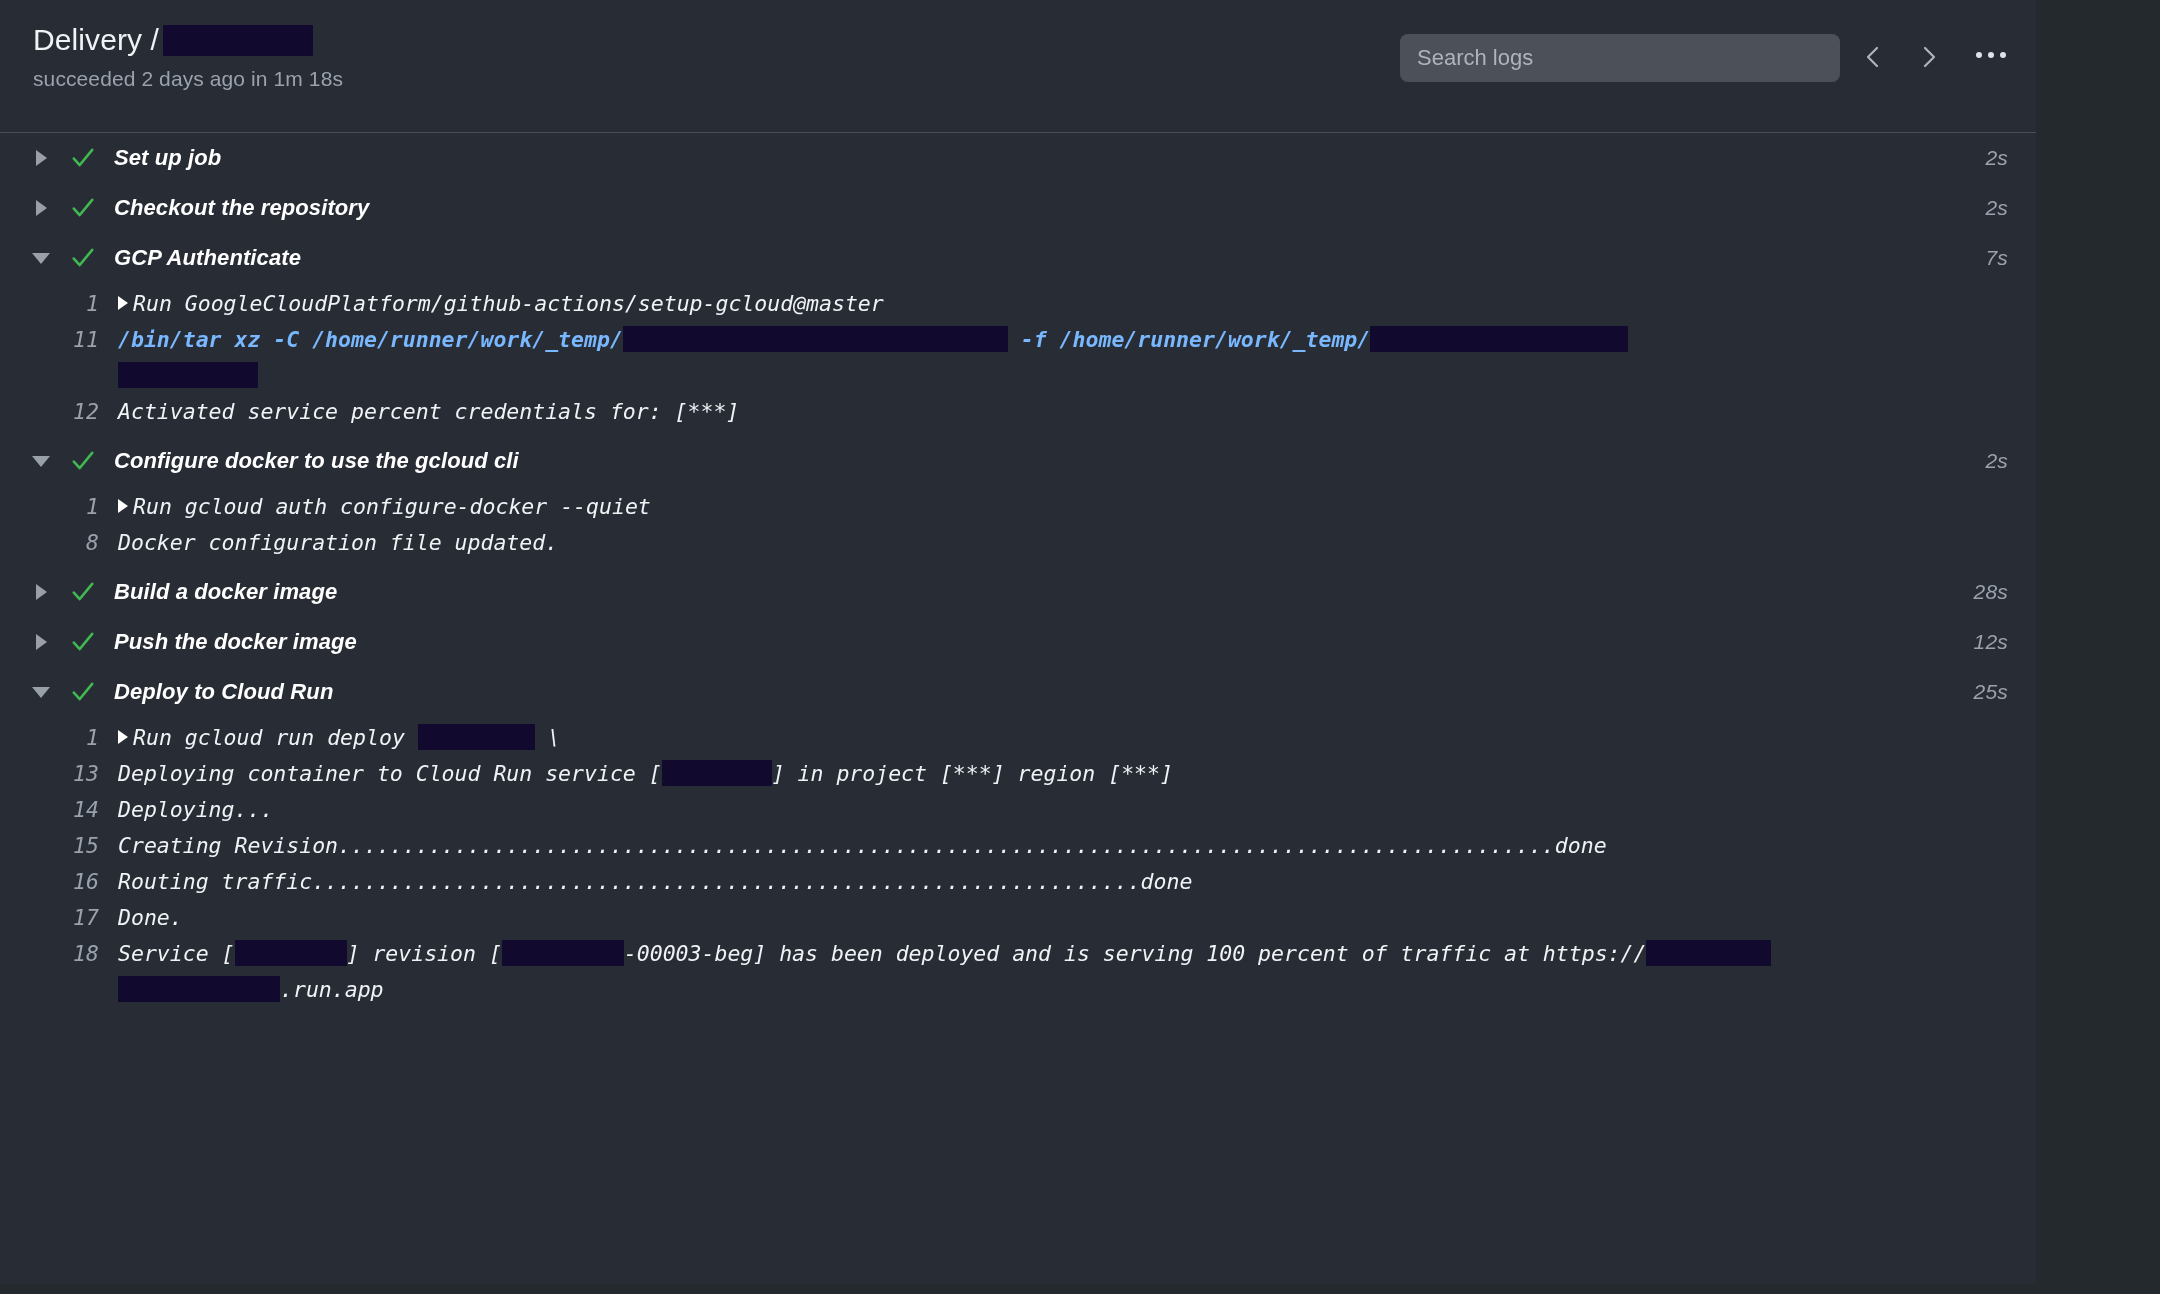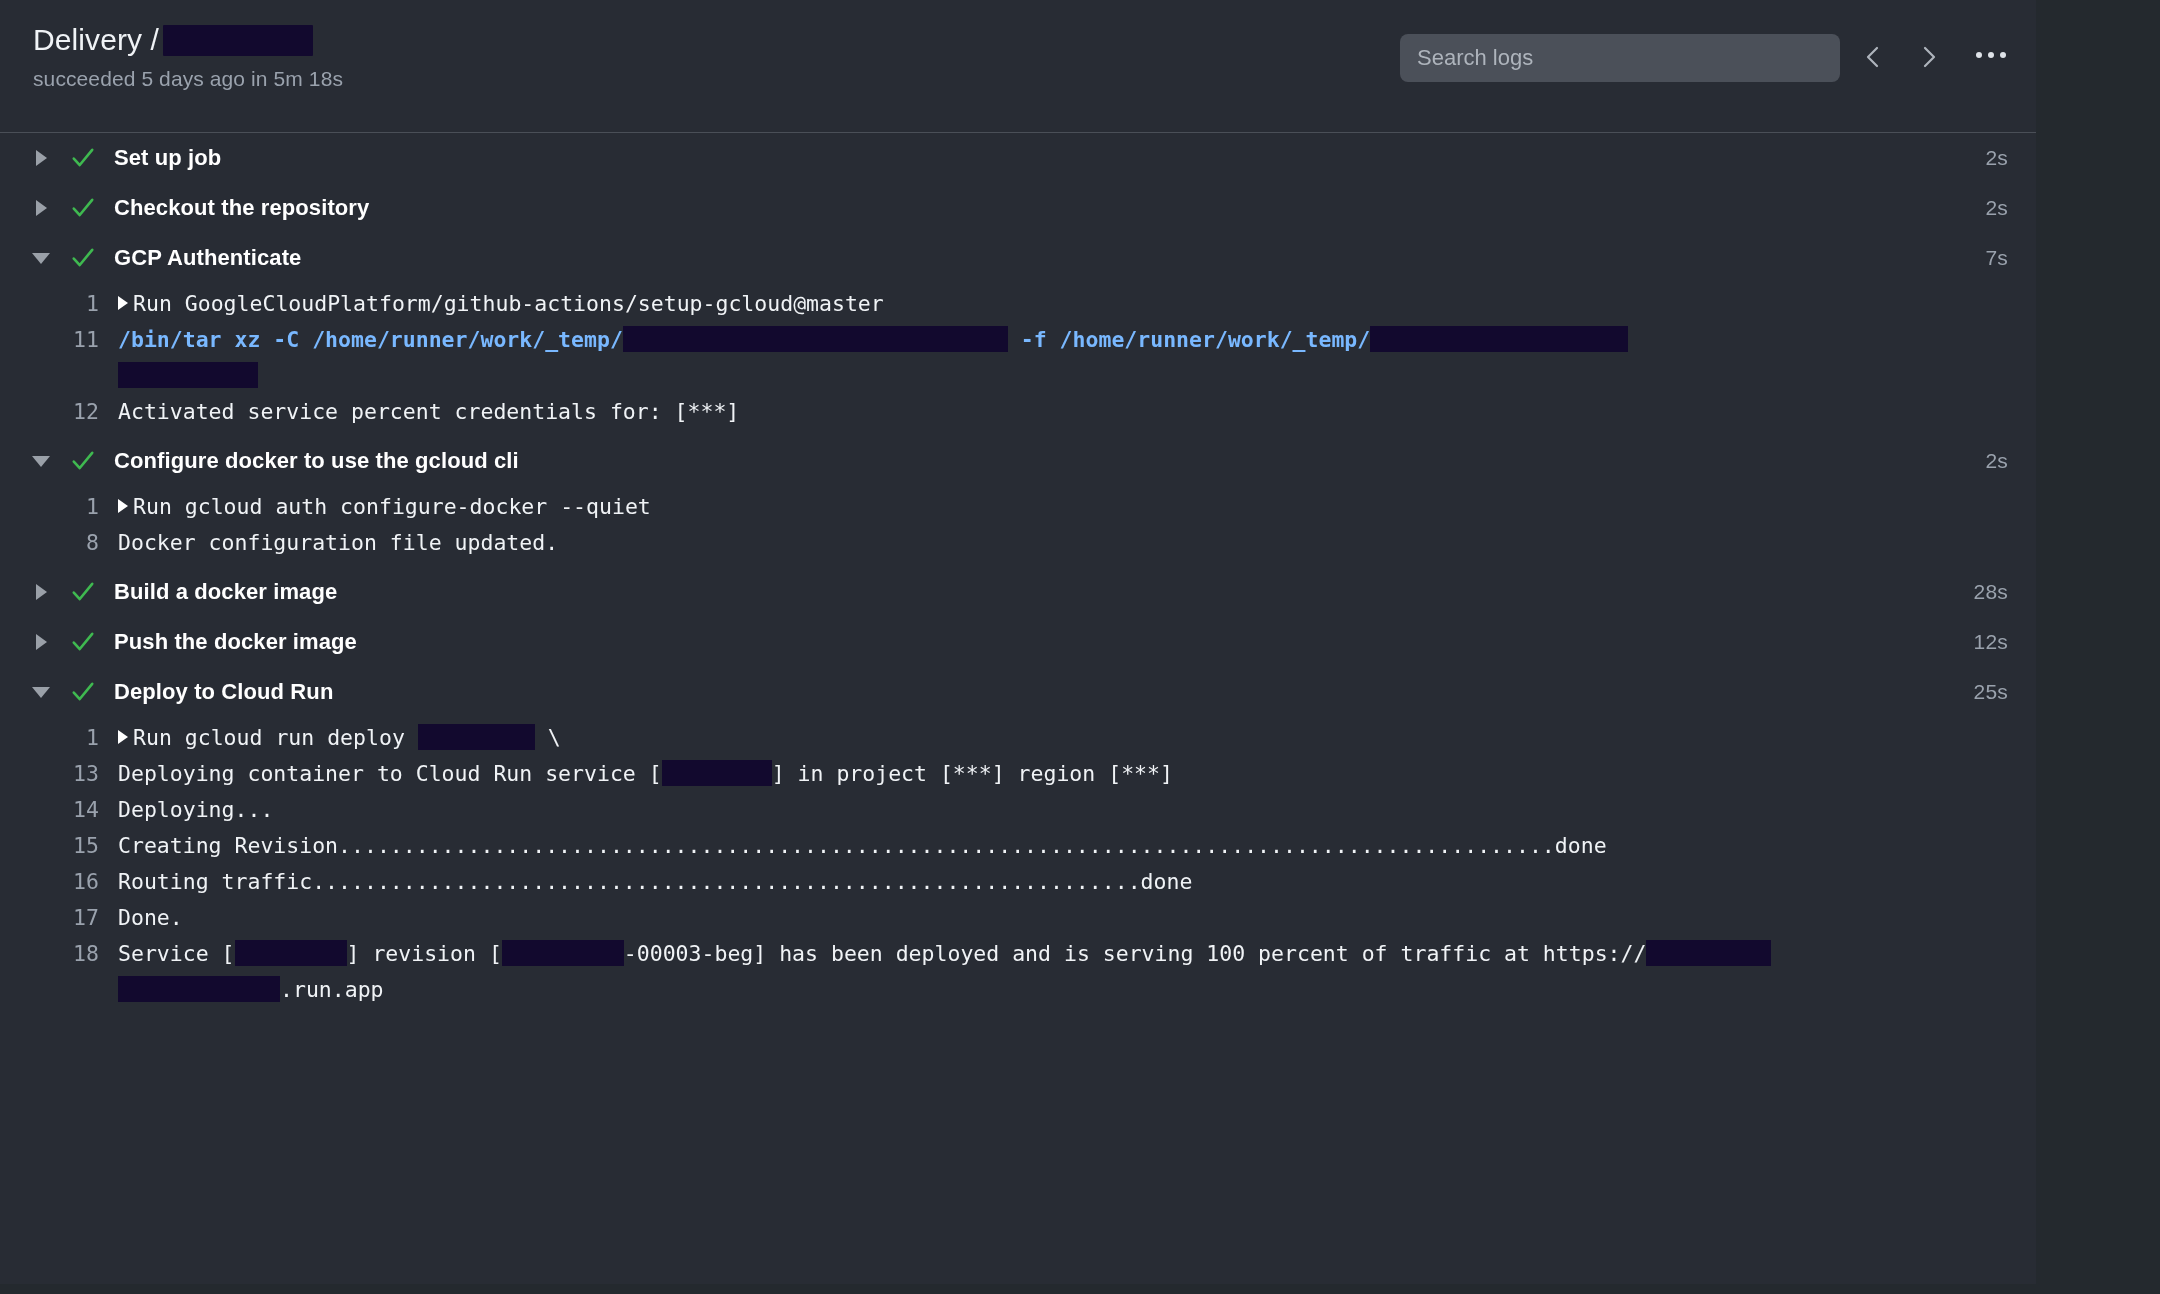--- a/index.html
+++ b/index.html
@@ -113,21 +113,21 @@
   }
   .kebab span {
     width: 6px; height: 6px;
     background: #dfe3e8;
     border-radius: 50%;
     display: inline-block;
     margin: 0 3px;
   }
 
   
-  .steps { position: relative; }
+  .steps { position: relative; font-style: italic; }
 
   .step-row {
     position: relative;
     display: flex;
     align-items: center;
     height: 50px;
     padding-left: 30px;
     box-sizing: border-box;
   }
   .tri {
@@ -243,21 +243,21 @@
 <body>
 
 <div id="app">
 
   <div class="header">
     <div class="header-left">
       <div class="title-row">
         <span>Delivery /</span>
         <span class="redact title-redact"></span>
       </div>
-      <div class="subtitle">succeeded 5 days ago in 5m 18s</div>
+      <div class="subtitle">succeeded 2 days ago in 1m 18s</div>
     </div>
 
     <div class="header-right">
       <input class="search-box" type="text" placeholder="Search logs" style="">
       <div class="nav-btn">
         <span>
           <svg width="22" height="28" viewBox="0 0 22 28" fill="none">
             <path d="M15 5 L6 14 L15 23" stroke="#aeb4bc" stroke-width="2.2" stroke-linecap="round" stroke-linejoin="round"></path>
           </svg>
         </span>

